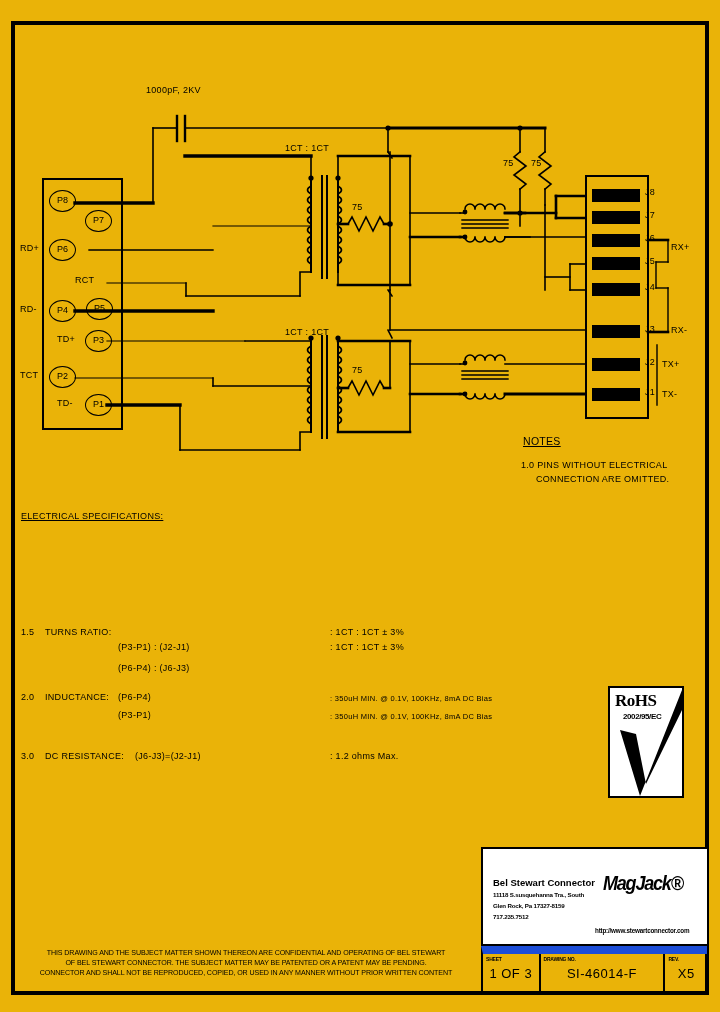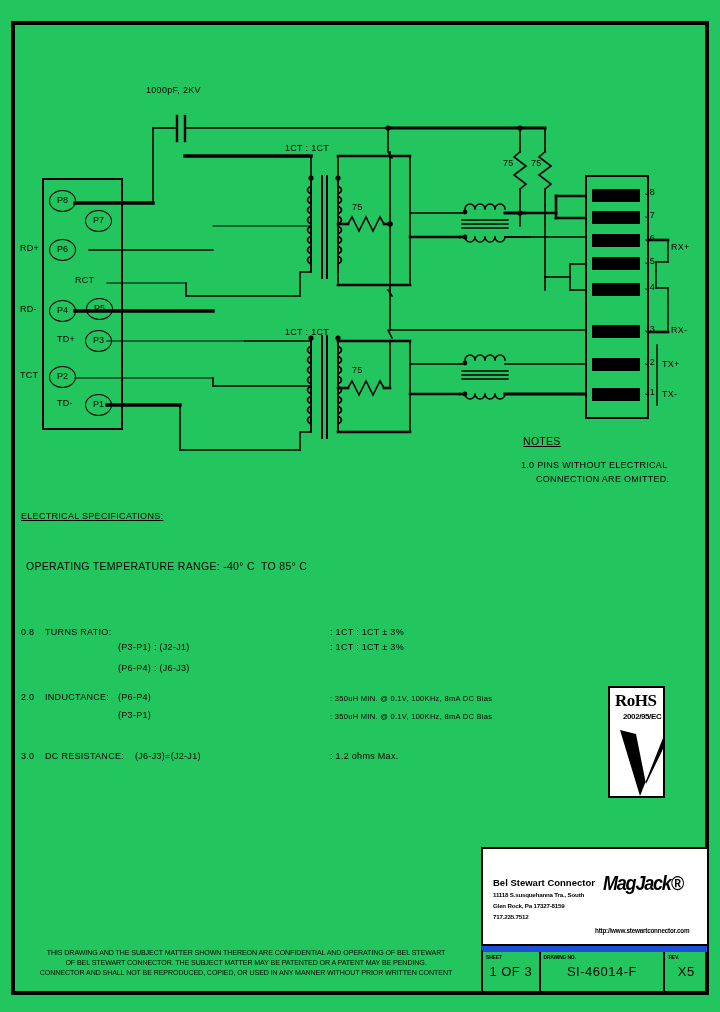--- a/index.html
+++ b/index.html
@@ -9,21 +9,21 @@
     background: #ffffff;
   }
   body {
     font-family: "Liberation Sans", sans-serif;
     -webkit-font-smoothing: none;
   }
   #sheet {
     position: relative;
     width: 720px;
     height: 1012px;
-    background: #22c55e;
+    background: #eab308;
     overflow: hidden;
   }
   
   #border-outer {
     position: absolute;
     left: 11px;
     top: 21px;
     width: 698px;
     height: 974px;
     border: 4px solid #000;
@@ -70,21 +70,21 @@
     position: absolute;
     background: #000;
     width: 48px;
     height: 13px;
   }
 
   
   #rohs {
     position: absolute;
     left: 608px; top: 686px;
-    width: 57px; height: 112px;
+    width: 76px; height: 112px;
     border: 2px solid #000;
     box-sizing: border-box;
     background: #fff;
     overflow: hidden;
   }
   #rohs .rohs-text {
     position: absolute;
     left: 5px; top: 3px;
     font-size: 17px;
     font-weight: bold;
@@ -147,21 +147,21 @@
     font-size: 7.1px;
     text-align: center;
     line-height: 1.42;
     letter-spacing: -0.1px;
   }
   #revbox {
     position: absolute;
     left: 468px; top: 0px;
     width: 226px; height: 45px;
     border-left: 2px solid #000;
-    border-top: 6px solid #1d4ed8;
+    border-top: 8px solid #1d4ed8;
     box-sizing: border-box;
     display: flex;
   }
   .rb-cell {
     border-right: 2px solid #000;
     box-sizing: border-box;
     position: relative;
     height: 100%;
   }
   .rb-cell:last-child { border-right: none; }
@@ -400,23 +400,22 @@
   <div class="t sm" style="left:671px; top:243px;">RX+</div>
   <div class="t sm" style="left:671px; top:326px;">RX-</div>
   <div class="t sm" style="left:662px; top:360px;">TX+</div>
   <div class="t sm" style="left:662px; top:390px;">TX-</div>
 
   <div class="t md u" style="left:523px; top:436px;">NOTES</div>
   <div class="t sm" style="left:521px; top:461px;">1.0 PINS WITHOUT ELECTRICAL</div>
   <div class="t sm" style="left:536px; top:475px;">CONNECTION ARE OMITTED.</div>
 
   <div class="t sm u" style="left:21px; top:512px;">ELECTRICAL SPECIFICATIONS:</div>
-  <div class="t md" style="left:26px; top:561px;">OPERATING TEMPERATURE RANGE: -40° C  TO 85° C</div>
-
-  <div class="t sm" style="left:21px; top:628px;">0.8</div>
+
+  <div class="t sm" style="left:21px; top:628px;">1.5</div>
   <div class="t sm" style="left:45px; top:628px;">TURNS RATIO:</div>
   <div class="t sm" style="left:118px; top:628px;margin-top:36px;">(P6-P4) : (J6-J3)</div>
   <div class="t sm" style="left:118px; top:643px;">(P3-P1) : (J2-J1)</div>
   <div class="t sm" style="left:330px; top:628px;">: 1CT : 1CT ± 3%</div>
   <div class="t sm" style="left:330px; top:643px;">: 1CT : 1CT ± 3%</div>
 
   <div class="t sm" style="left:21px; top:693px;">2.0</div>
   <div class="t sm" style="left:45px; top:693px;">INDUCTANCE:</div>
   <div class="t sm" style="left:118px; top:693px;">(P6-P4)</div>
   <div class="t sm" style="left:118px; top:711px;">(P3-P1)</div>

